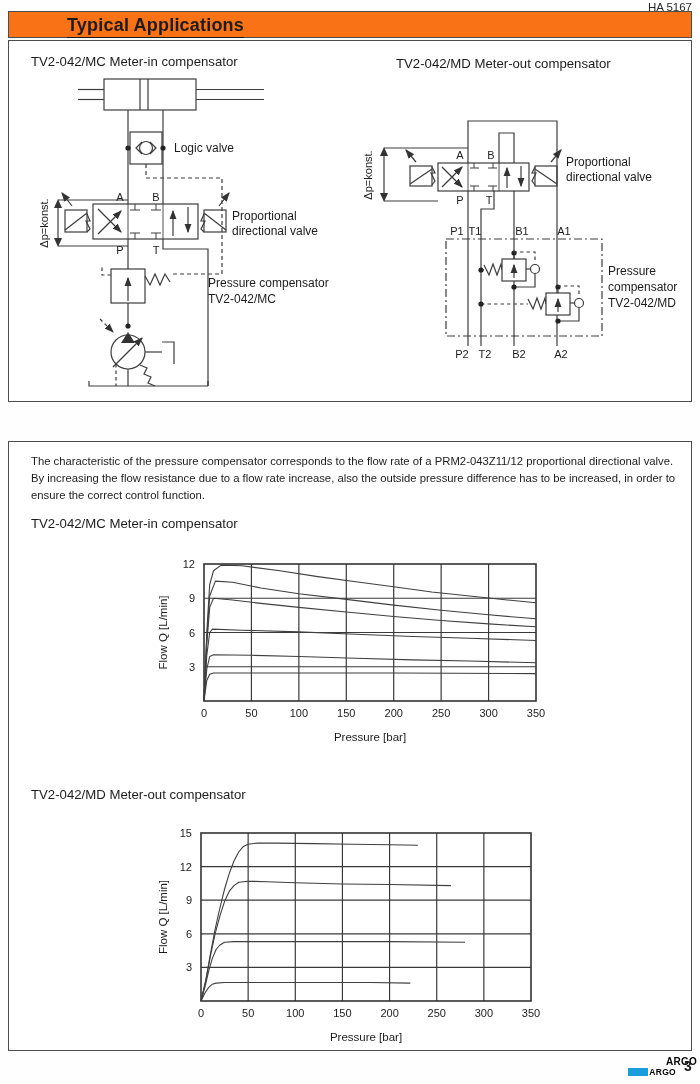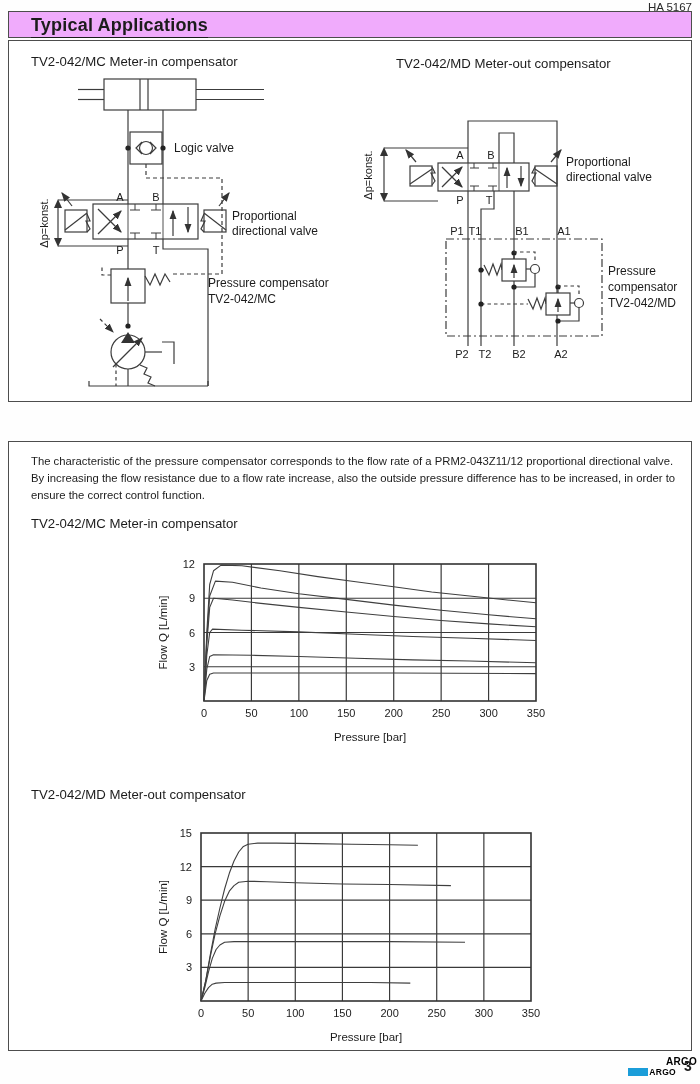--- a/index.html
+++ b/index.html
@@ -1,20 +1,20 @@
 <!DOCTYPE html>
 <html><head>
 <meta charset="utf-8">
 <style>
   * { margin:0; padding:0; box-sizing:border-box; }
   html,body { background:#ffffff; }
   body { font-family:"Liberation Sans", sans-serif; color:#1c1c1c; }
   .page { position:relative; width:700px; height:1084px; background:#fefefe; overflow:hidden; }
   .doc-code { position:absolute; top:1px; right:8px; font-size:11.5px; color:#2a2a2a; }
-  .section-bar { position:absolute; left:8px; width:684px; border:1.2px solid #4d4d4d; background:#f0abfc; }
+  .section-bar { position:absolute; left:8px; width:684px; border:1.2px solid #4d4d4d; background:#f97316;padding-left:36px; }
   .bar-1 { top:11px; height:27px; }
   .bar-2 { top:405px; height:33px; }
   .section-title { display:inline-block; margin:3px 0 0 22px; font-size:18px; font-weight:bold; letter-spacing:0.2px; border-bottom:1.5px solid #1c1c1c; padding-bottom:1px; }
   .section-title-2 { display:inline-block; margin:6px 0 0 22px; font-size:18px; font-weight:bold; }
   .measured-note { position:absolute; left:342px; top:9px; font-size:11.5px; }
   .measured-note sup { font-size:8px; }
   .content-box { position:absolute; left:8px; width:684px; border:1.2px solid #4d4d4d; background:#fff; }
   .box-apps { top:40px; height:362px; }
   .box-chars { top:441px; height:610px;padding-left:20px; }
   .sub-title { position:absolute; font-size:13.2px; font-weight:normal; }

